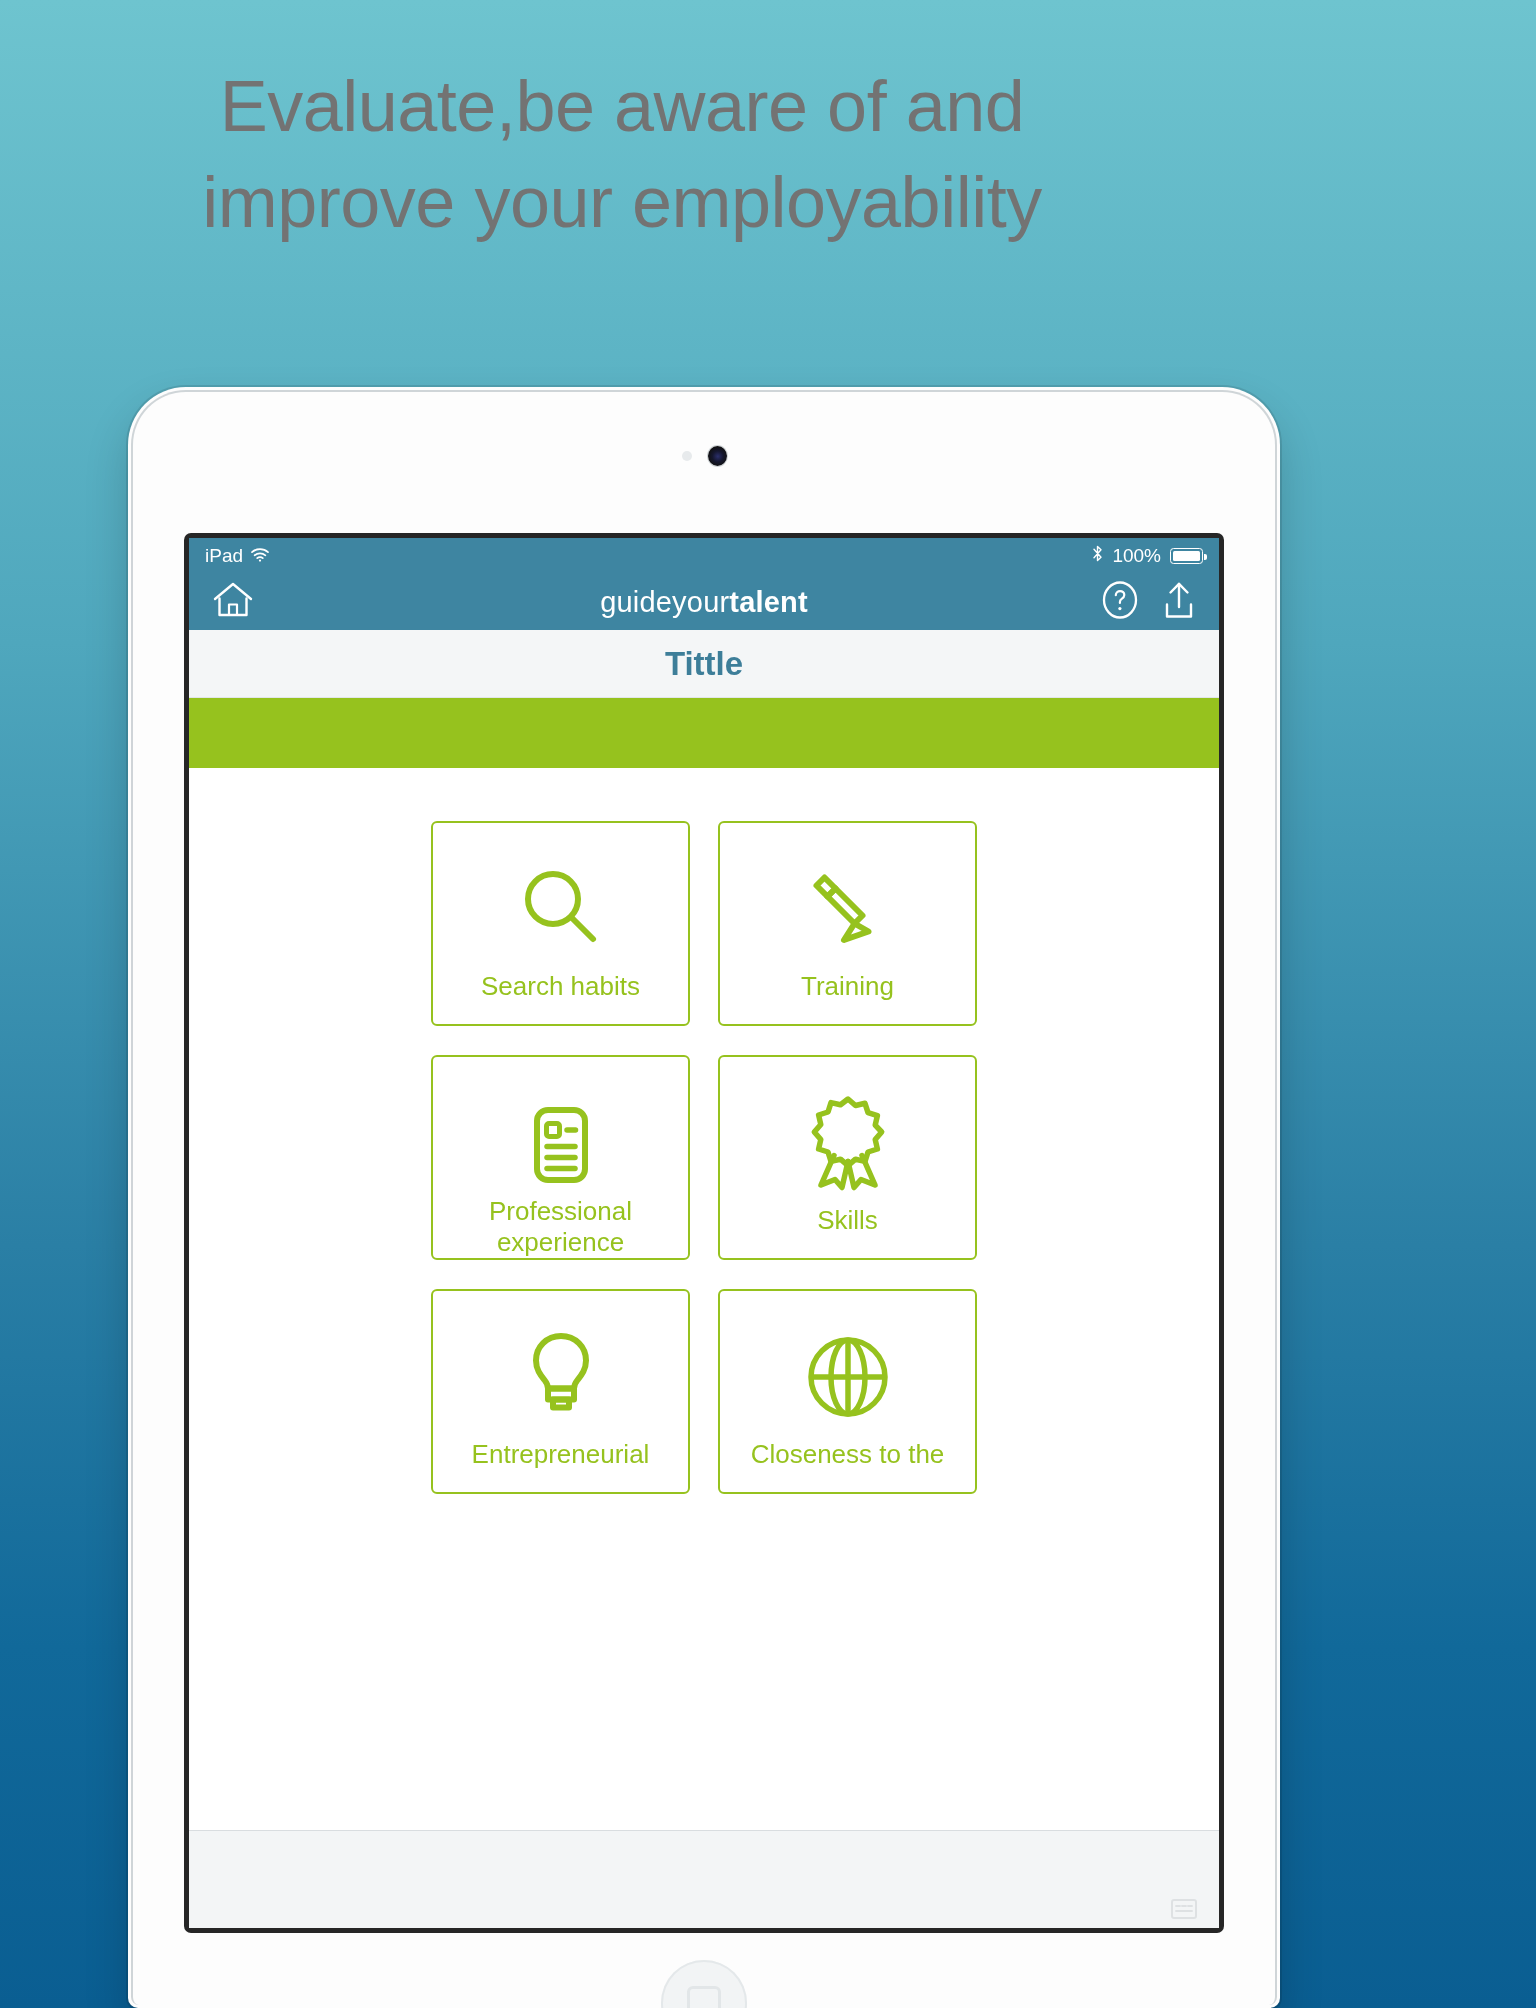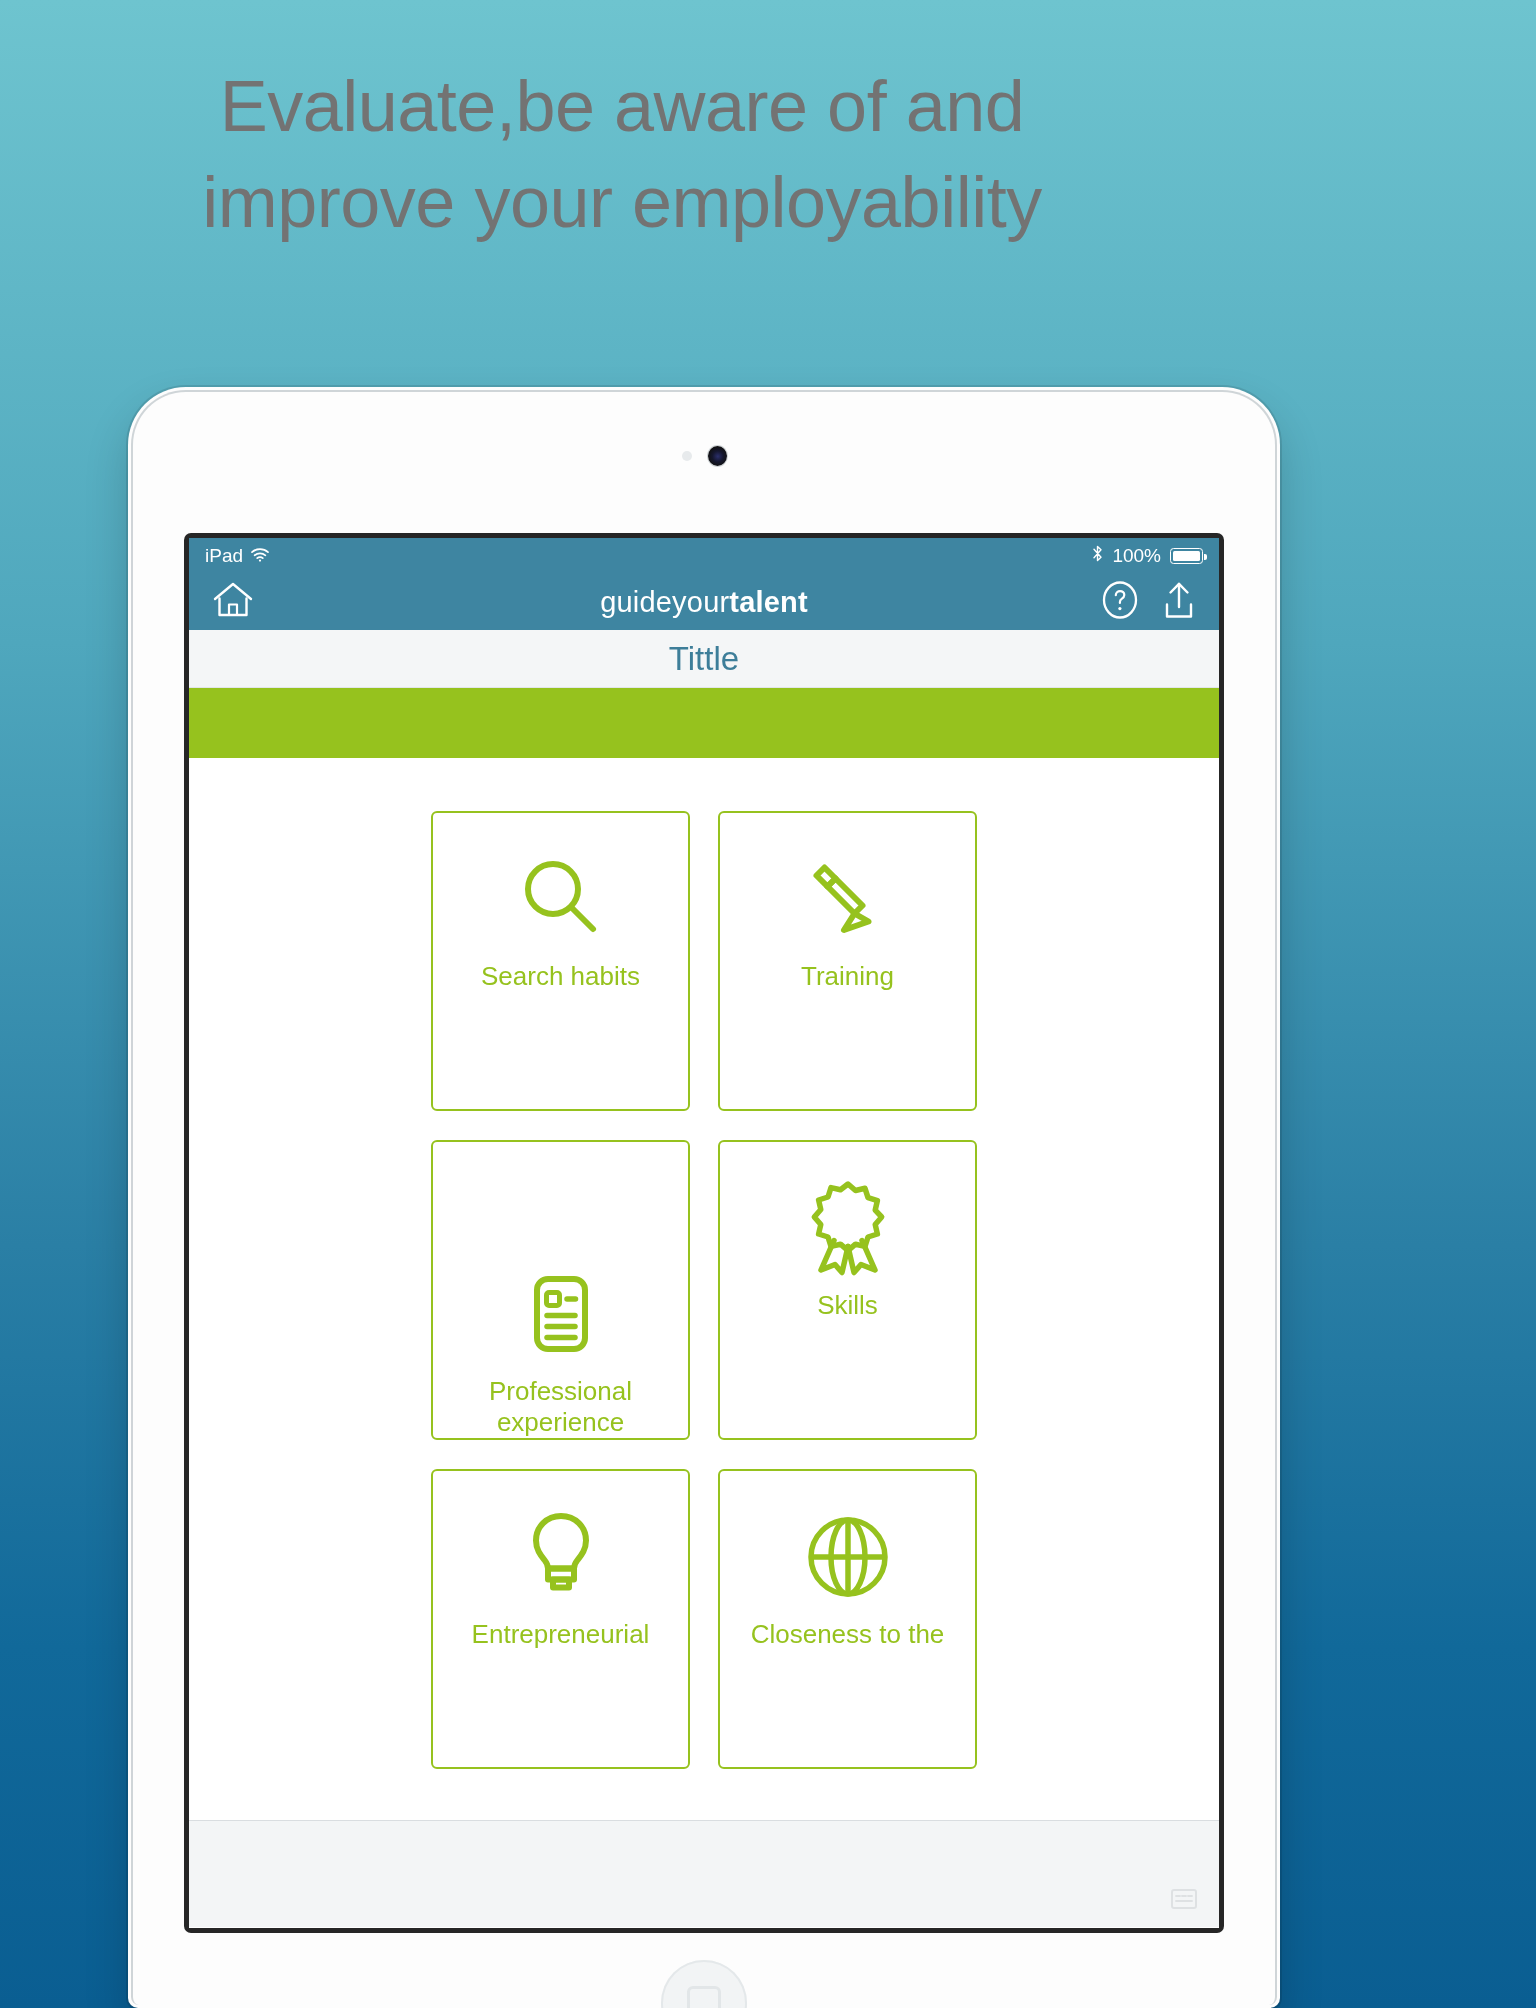--- a/index.html
+++ b/index.html
@@ -136,27 +136,27 @@
     position: absolute; left: 0; width: 100%;
     text-align: center; color: #ffffff;
     font-size: 29px; font-weight: 300; letter-spacing: 0.2px;
   }
   .navbar .brand b { font-weight: 700; }
   .nav-right { margin-left: auto; display: flex; align-items: center; gap: 22px; position: relative; z-index: 3; }
   .nav-left { position: relative; z-index: 3; display: flex; align-items: center; }
 
   
   .page-title {
-    height: 58px;
+    height: 68px;
     background: #f4f6f7;
     border-bottom: 1px solid #e2e6e9;
     display: flex; align-items: center; justify-content: center;
     color: #3d7e99;
     font-size: 33px;
-    font-weight: 400;
+    font-weight: 700;
   }
 
   
   .green-banner {
     height: 70px;
     background: #96c21e;
   }
 
   
   .grid-area {
@@ -167,21 +167,21 @@
     overflow: hidden;
   }
   .grid {
     display: grid;
     grid-template-columns: 259px 259px;
     gap: 29px 28px;
     justify-content: center;
   }
   .tile {
     width: 259px;
-    height: 300px;
+    height: 205px;
     border: 2px solid #96c21e;
     border-radius: 6px;
     background: #ffffff;
     display: flex;
     flex-direction: column;
     align-items: center;
     justify-content: flex-start;
     padding-top: 24px;
     cursor: pointer;
   }

